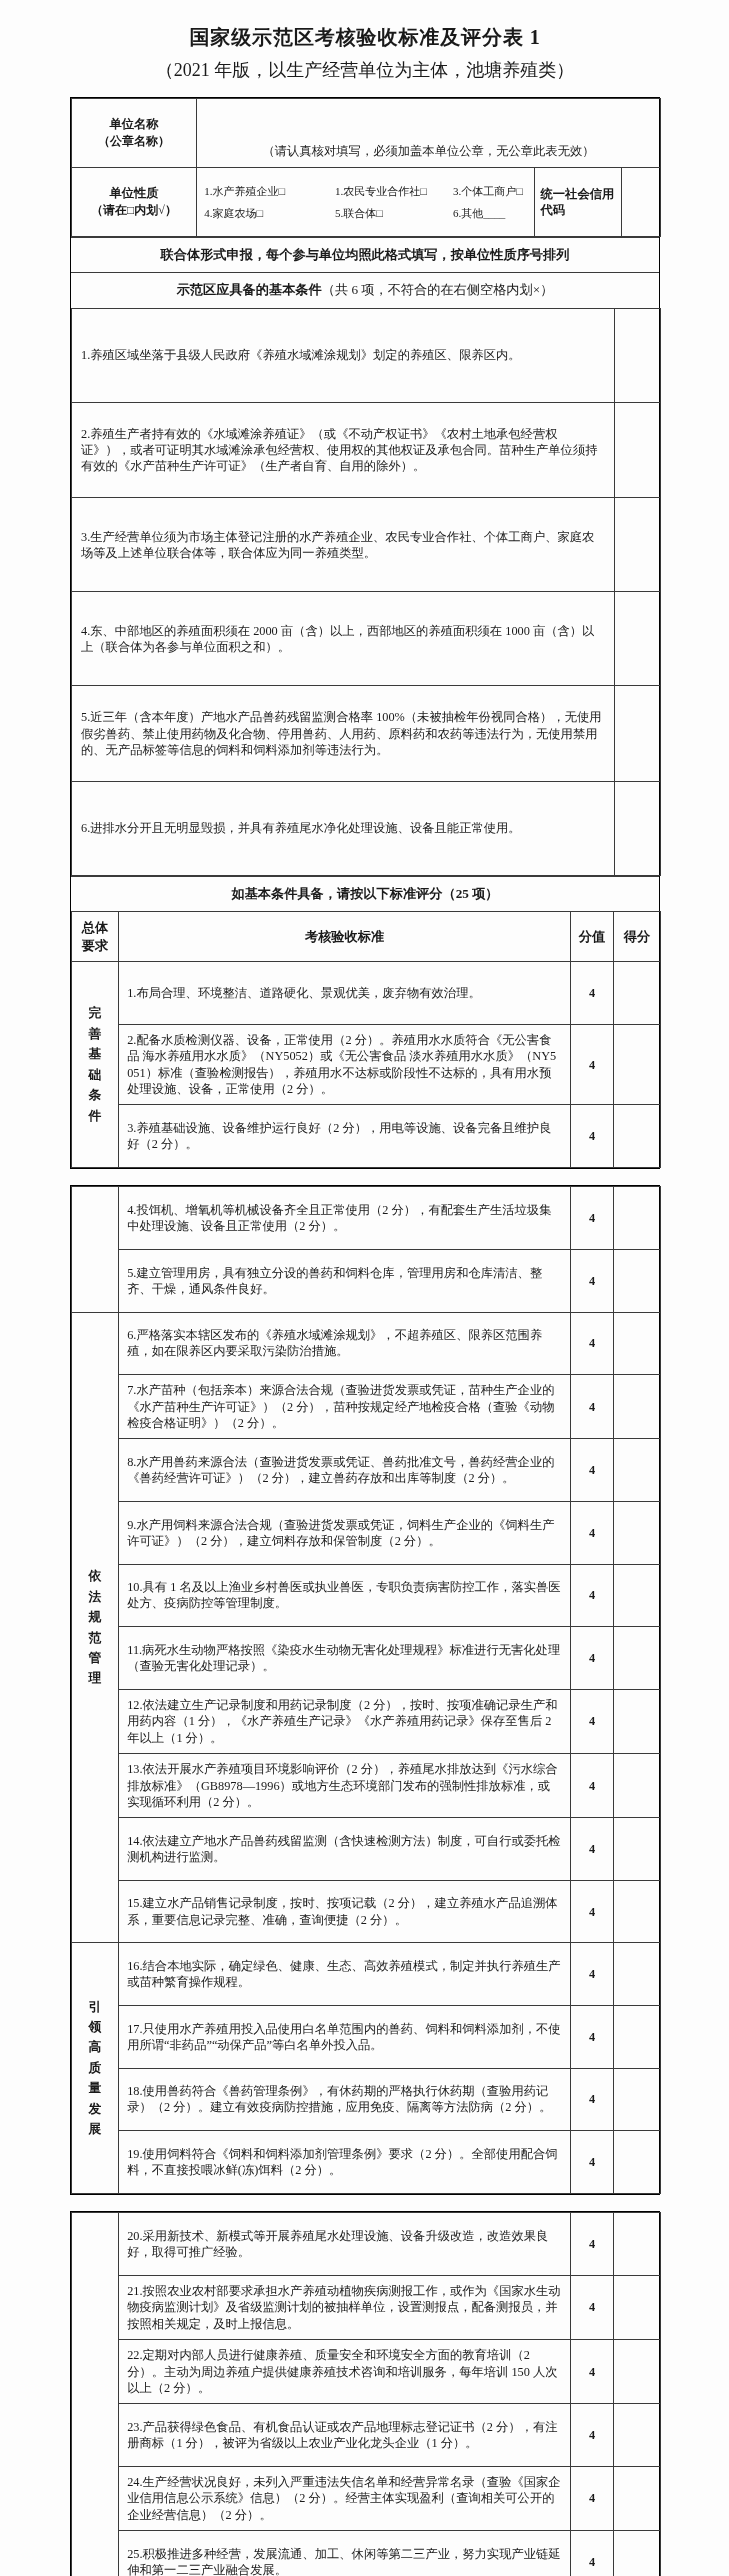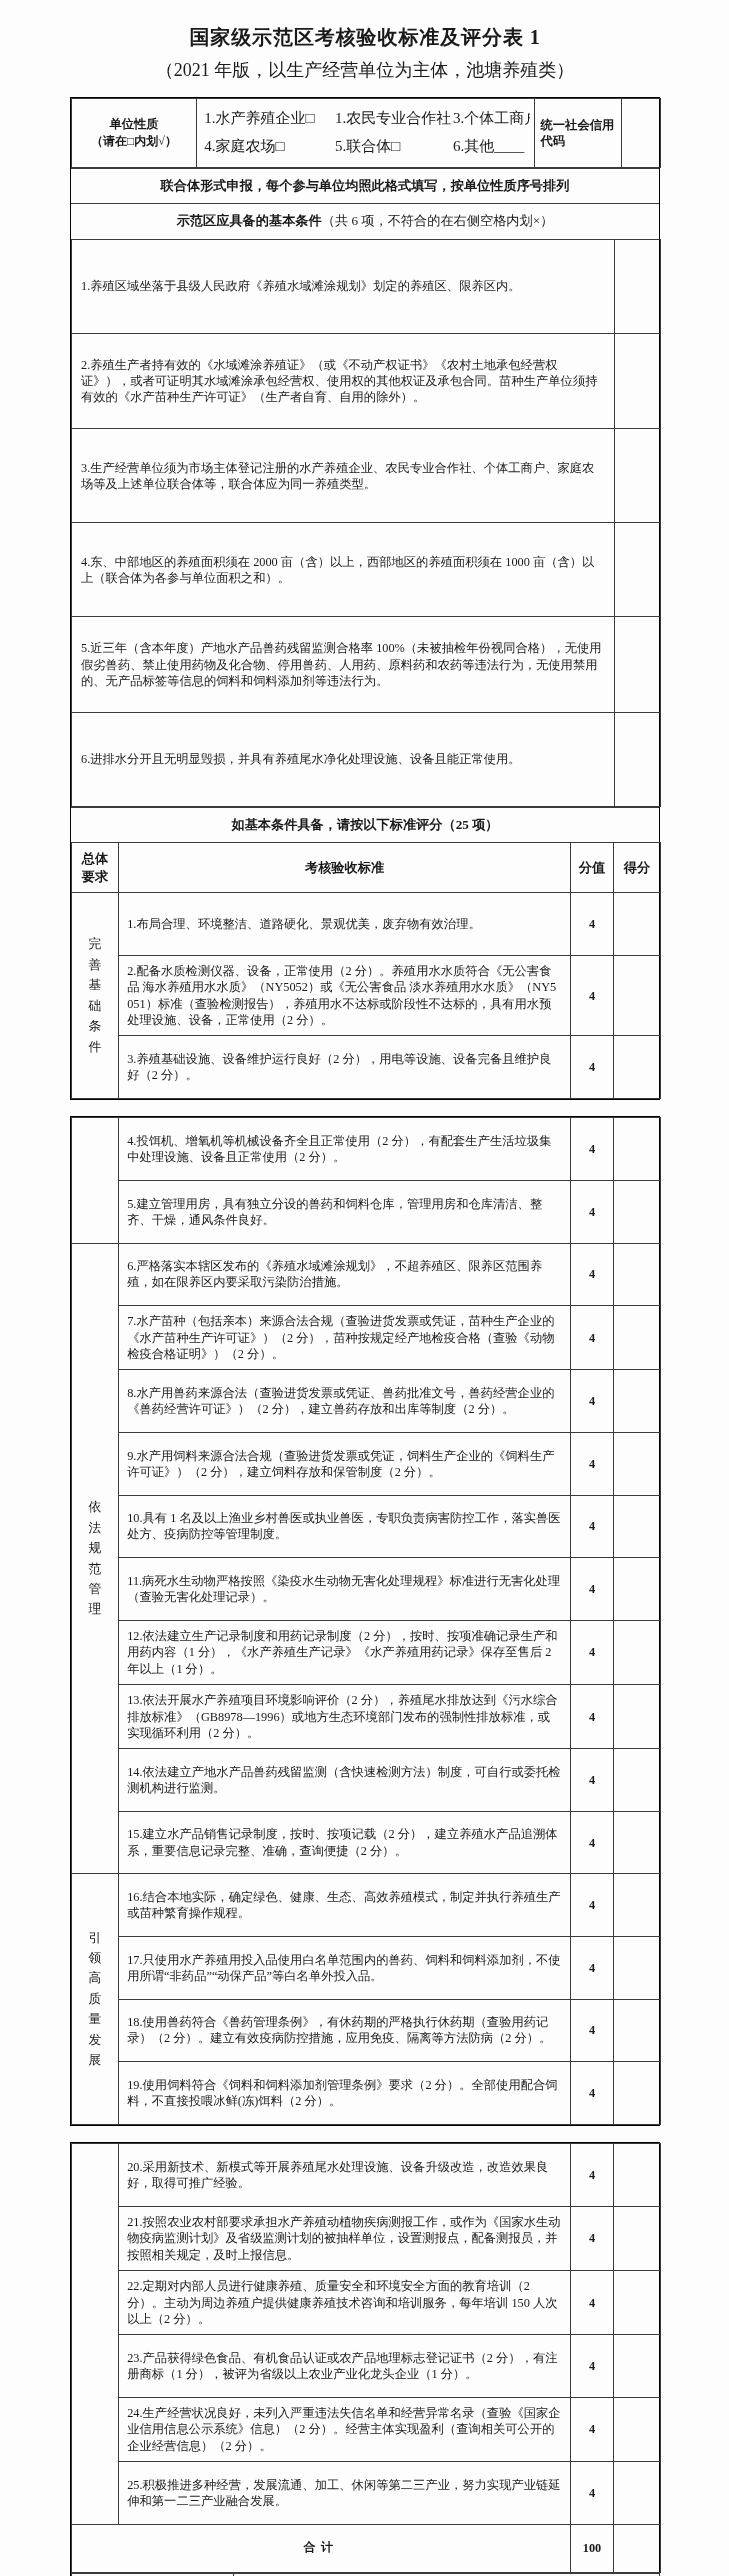--- a/index.html
+++ b/index.html
@@ -27,36 +27,36 @@
      padding:5.5px 7.3px;word-break:break-all;}
   
   .hdr td.lbl{
     text-align:center;font-weight:bold;height:57px;
   }
   .hdr .sublbl{font-weight:bold;font-size:12px;}
   td.fill-cell{vertical-align:bottom;}
   .fill-note{text-align:center;font-size:12.3px;padding-bottom:1.8px;}
   .opts{
     display:grid;grid-template-columns:40% 36% 24%;row-gap:7.3px;column-gap:1.8px;
-    font-size:15px;
+    font-size:11px;
   }
   .opt{white-space:nowrap;overflow:hidden;}
   .codelbl{font-weight:bold;text-align:left;padding:3.6px 5.5px;}
   
   .band{
     border-top:0.9px solid #3a3a3a;border-bottom:0;
     text-align:center;font-weight:bold;font-size:13.2px;
     padding:8.2px 5.5px;
   }
   .band .norm{font-weight:normal;}
   
   .basic td.cond-text{height:47px;padding:23px 9px;}
   .basic td.cond-mark{padding:0;}
   
-  .score-t td.group{text-align:center;padding:5px;}
+  .score-t td.group{text-align:center;padding:5px;font-weight:bold;}
   .vlabel{
     display:inline-block;width:1.1em;word-break:break-all;
     line-height:1.6;font-size:12.8px;text-align:center;
   }
   .score-t td.crit{height:47px;padding:7.3px 8.2px;text-align:left;}
   .score-t td.score{text-align:center;font-weight:bold;padding:1.8px;}
   .score-t td.earned{padding:1.8px;}
   .score-t thead td{
     text-align:center;font-weight:bold;height:38px;font-size:13.2px;
   }
@@ -81,20 +81,29 @@
   <div class="block">
 
     <table class="hdr">
       <colgroup>
           <col style="width:125px">
           <col style="width:338px">
           <col style="width:87px">
           <col style="width:39px">
         </colgroup>
       <tbody>
+          <tr>
+        <td class="lbl">
+          <span>单位名称</span><br>
+          <span class="sublbl">（公章名称）</span>
+        </td>
+        <td class="fill-cell" colspan="3" style="height:57px">
+          <div class="fill-note">（请认真核对填写，必须加盖本单位公章，无公章此表无效）</div>
+        </td>
+      </tr>
       <tr>
         <td class="lbl">
           <span>单位性质</span><br>
           <span class="sublbl">（请在□内划√）</span>
         </td>
         <td>
           <div class="opts">
             <span class="opt">1.水产养殖企业□</span>
             <span class="opt">1.农民专业合作社□</span>
             <span class="opt">3.个体工商户□</span>

